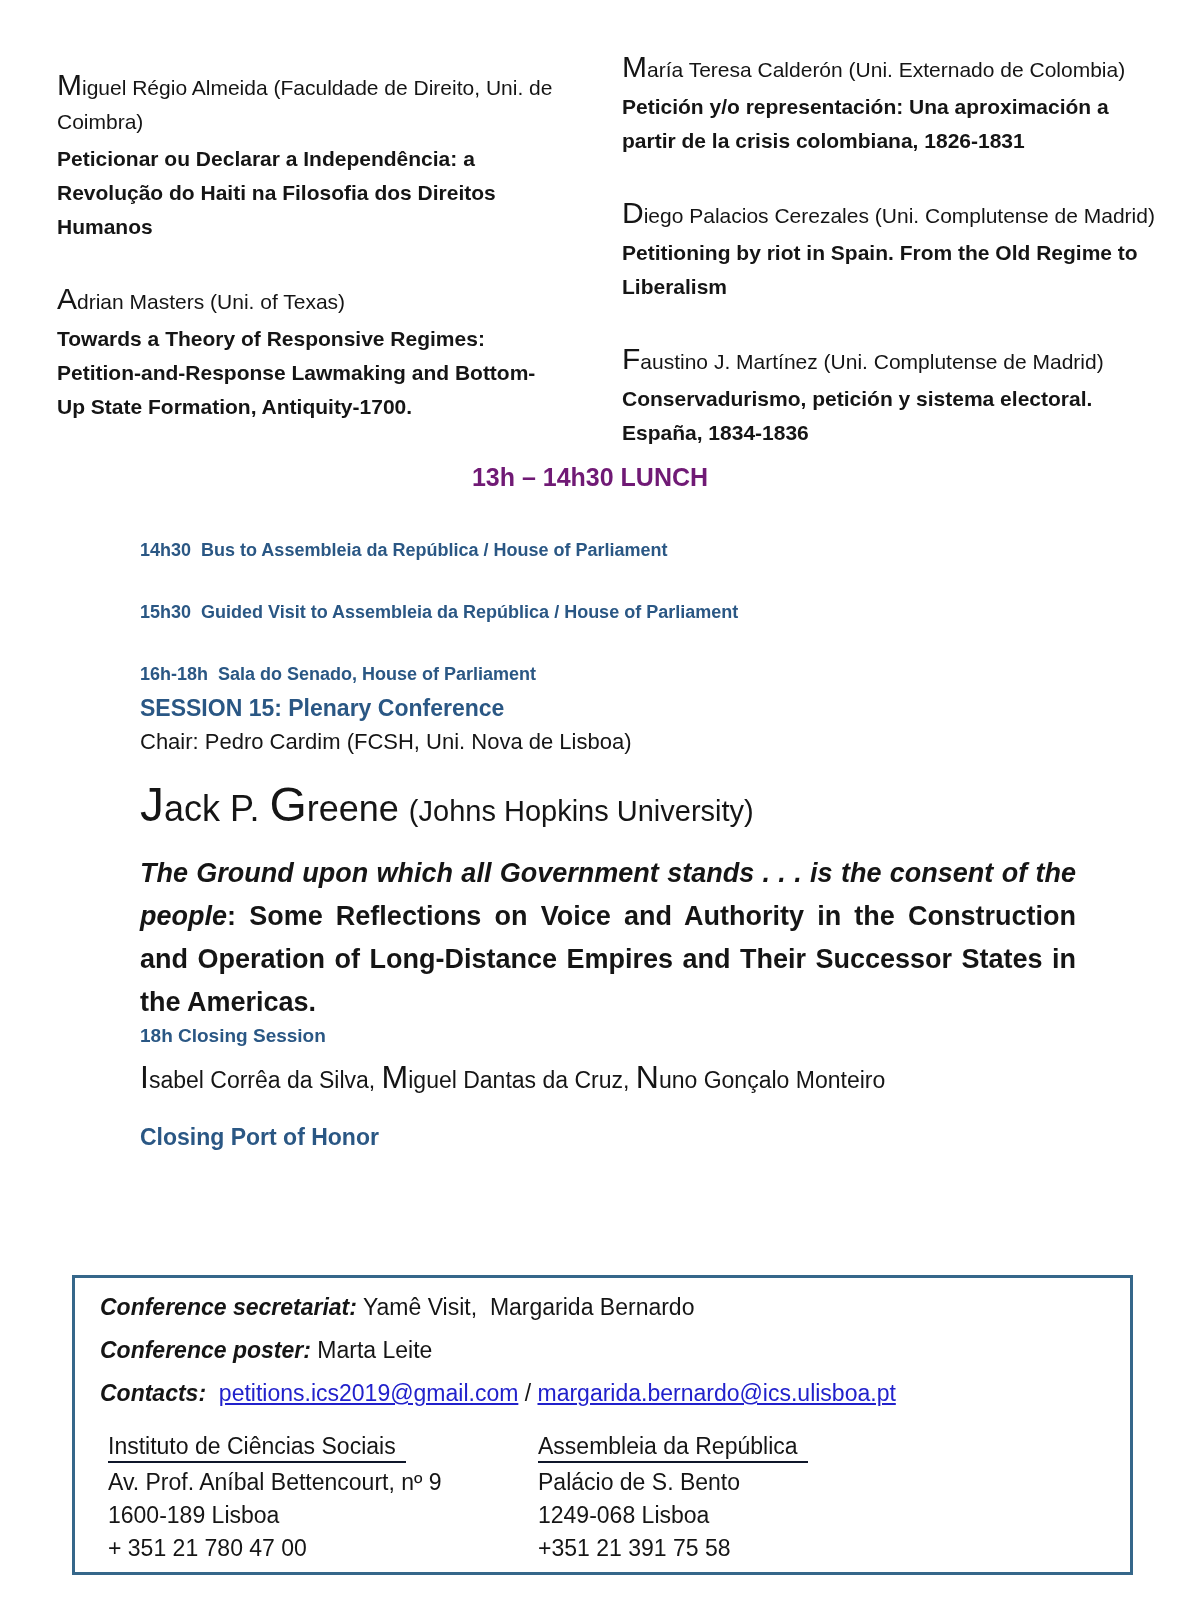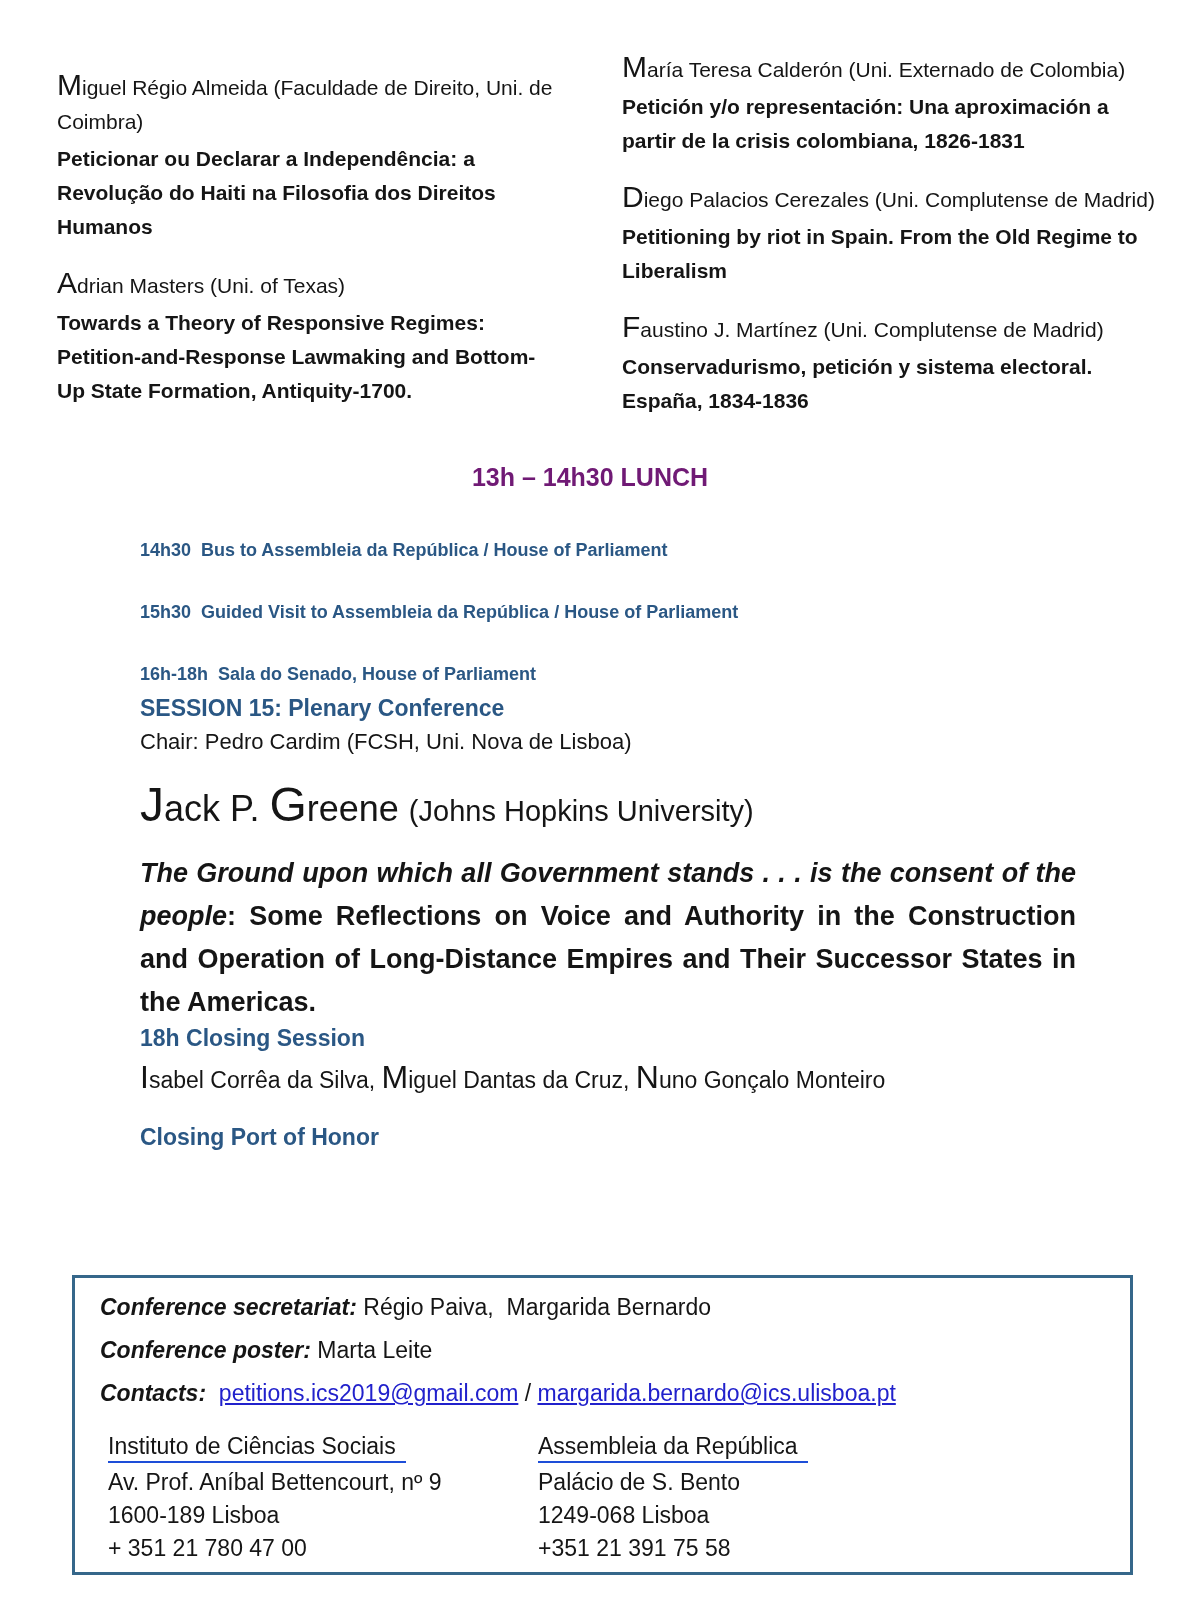--- a/index.html
+++ b/index.html
@@ -8,21 +8,21 @@
     width:1200px; height:1600px;
     background:#ffffff;
     font-family:"Liberation Sans", sans-serif;
     color:#151515;
     overflow:hidden;
   }
   
   .columns { position:absolute; top:52px; left:57px; display:flex; }
   .col-left  { width:505px; padding-top:18px; }
   .col-right { width:535px; margin-left:60px; }
-  .paper + .paper { margin-top:24px; }
+  .paper + .paper { margin-top:40px; }
   .speaker { font-size:21px; line-height:34px; }
   .cap { font-size:30px; line-height:1; }
   .ptitle { font-size:21px; line-height:34px; font-weight:700; margin-top:3px; }
   
   .lunch {
     position:absolute; top:463px; left:0; width:1180px;
     text-align:center; font-size:25px; font-weight:700; color:#701a75;
   }
   .schedule { position:absolute; top:533px; left:140px; }
   .sched-item {
@@ -36,41 +36,41 @@
   .keynote { position:absolute; top:781px; left:140px; font-size:36px; line-height:46px; }
   .keynote .bigcap { font-size:48px; line-height:1; }
   .keynote .aff { font-size:29px; }
   .abstract {
     position:absolute; top:852px; left:140px; width:936px;
     font-size:27px; line-height:43px; font-weight:700; text-align:justify;
   }
   .abstract .it { font-style:italic; }
   
   .closing-session { position:absolute; top:1025px; left:140px;
-    font-size:23px; font-weight:700; color:#2a5784; }
+    font-size:19px; font-weight:700; color:#2a5784; }
   .closing-names { position:absolute; top:1061px; left:140px; font-size:23px; line-height:36px; }
   .closing-names .cap2 { font-size:32px; line-height:1; }
   .port { position:absolute; top:1124px; left:140px;
     font-size:23px; font-weight:700; color:#2a5784; }
   
   .footer-box {
     position:absolute; top:1275px; left:72px; width:1061px; height:300px;
     border:3px solid #35678a; box-sizing:border-box;
     padding:14px 20px 0 25px;
   }
   .fb-line { font-size:23px; line-height:30px; margin-bottom:13px; white-space:pre-wrap; }
   .fb-label { font-weight:700; font-style:italic; }
   .email-link { color:#2121cc; text-decoration:underline; }
   .fb-sep { color:#151515; }
   .addresses { display:flex; margin-top:22px; padding-left:8px; }
   .addr-col1 { width:430px; }
   .addr { font-size:23px; line-height:33px; }
   .addr-name {
     display:inline-block; font-size:23px; line-height:30px;
-    border-bottom:2px solid #1d4ed8; padding-right:10px; margin-bottom:3px;
+    border-bottom:2px solid #0f172a; padding-right:10px; margin-bottom:3px;
   }
 </style>
 </head>
 <body>
 
 <div class="page">
 
   <div class="columns">
     <div class="col-left">
       <div class="paper">
@@ -110,21 +110,21 @@
 
   <div class="keynote"><span class="bigcap">J</span><span>ack P.</span> <span class="bigcap">G</span><span>reene</span> <span class="aff">(Johns Hopkins University)</span></div>
 
   <div class="abstract"><span class="it">The Ground upon which all Government stands . . . is the consent of the people</span><span>: Some Reflections on Voice and Authority in the Construction and Operation of Long-Distance Empires and Their Successor States in the Americas.</span></div>
 
   <div class="closing-session">18h Closing Session</div>
   <div class="closing-names"><span class="cap2">I</span><span>sabel Corrêa da Silva,</span> <span class="cap2">M</span><span>iguel Dantas da Cruz,</span> <span class="cap2">N</span><span>uno Gonçalo Monteiro</span></div>
   <div class="port">Closing Port of Honor</div>
 
   <div class="footer-box">
-    <div class="fb-line"><span class="fb-label">Conference secretariat:</span><span> Régio Paiva,  Margarida Bernardo</span></div>
+    <div class="fb-line"><span class="fb-label">Conference secretariat:</span><span> Yamê Visit,  Margarida Bernardo</span></div>
     <div class="fb-line"><span class="fb-label">Conference poster:</span><span> Marta Leite</span></div>
     <div class="fb-line"><span class="fb-label">Contacts:</span><span>  </span><a href="#" class="email-link">petitions.ics2019@gmail.com</a><span class="fb-sep"> / </span><a href="#" class="email-link">margarida.bernardo@ics.ulisboa.pt</a></div>
     <div class="addresses">
       <div class="addr addr-col1">
         <span class="addr-name">Instituto de Ciências Sociais</span>
         <div>Av. Prof. Aníbal Bettencourt, nº 9</div>
         <div>1600-189 Lisboa</div>
         <div>+ 351 21 780 47 00</div>
       </div>
       <div class="addr">

